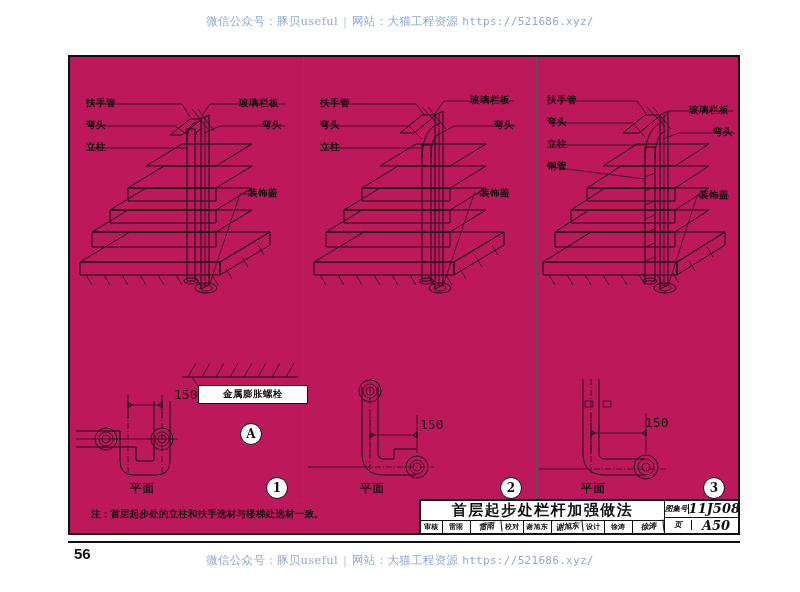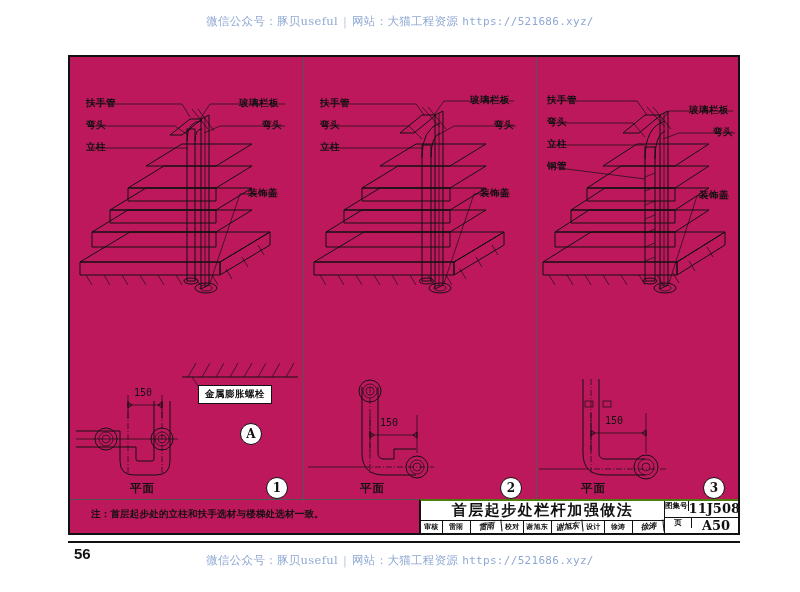--- a/index.html
+++ b/index.html
@@ -84,23 +84,24 @@
     font-family: "DejaVu Sans", "Liberation Sans", sans-serif;
     font-size: 9.5px;
     font-weight: bold;
     color: #111;
     white-space: nowrap;
     letter-spacing: 0.5px;
   }
   .dimtext {
     position: absolute;
     font-family: "DejaVu Sans Mono", "Liberation Mono", monospace;
-    font-size: 10px;
+    font-size: 13px;
     color: #111;
     white-space: nowrap;
+    margin-left: 40px;
   }
   .planlabel {
     position: absolute;
     font-family: Liberation Serif, serif;
     font-size: 11.5px;
     font-weight: bold;
     color: #111;
     white-space: nowrap;
     letter-spacing: 1px;
   }
@@ -116,21 +117,21 @@
     font-family: "DejaVu Serif", "Liberation Serif", serif;
     font-size: 12px;
     font-weight: bold;
     color: #111;
     background: #fff;
   }
   .callout-box {
     position: absolute;
     border: 1px solid #111;
     background: #fff;
-    padding: 2px 6px;
+    padding: 2px 24px;
     font-family: "DejaVu Sans", "Liberation Sans", sans-serif;
     font-size: 9.5px;
     font-weight: bold;
     color: #111;
     white-space: nowrap;
     letter-spacing: 0.5px;
   }
 
   
   #note-box {
@@ -154,21 +155,21 @@
   }
 
   
   #title-block {
     position: absolute;
     left: 419px;
     top: 499px;
     width: 319px;
     height: 34px;
     box-sizing: border-box;
-    border-top: 2px solid #4d7c0f;
+    border-top: 2px solid #0f172a;
     border-left: 2px solid #111;
     display: flex;
     background: #fff;
   }
   #tb-left {
     width: 243px;
     display: flex;
     flex-direction: column;
   }
   #tb-title-row {
@@ -215,21 +216,22 @@
   #tb-right {
     width: 76px;
     border-left: 1px solid #111;
     display: flex;
     flex-direction: column;
     box-sizing: border-box;
   }
   .tb-rrow {
     display: flex;
     flex: 1;
-    align-items: flex-start;
+    align-items: center;
+    font-style: italic;
   }
   .tb-rrow.top { border-bottom: 1px solid #111; }
   .tb-rkey {
     width: 27px;
     border-right: 1px solid #111;
     display: flex;
     align-items: center;
     justify-content: center;
     font-family: "DejaVu Sans", "Liberation Sans", sans-serif;
     font-size: 7.5px;

